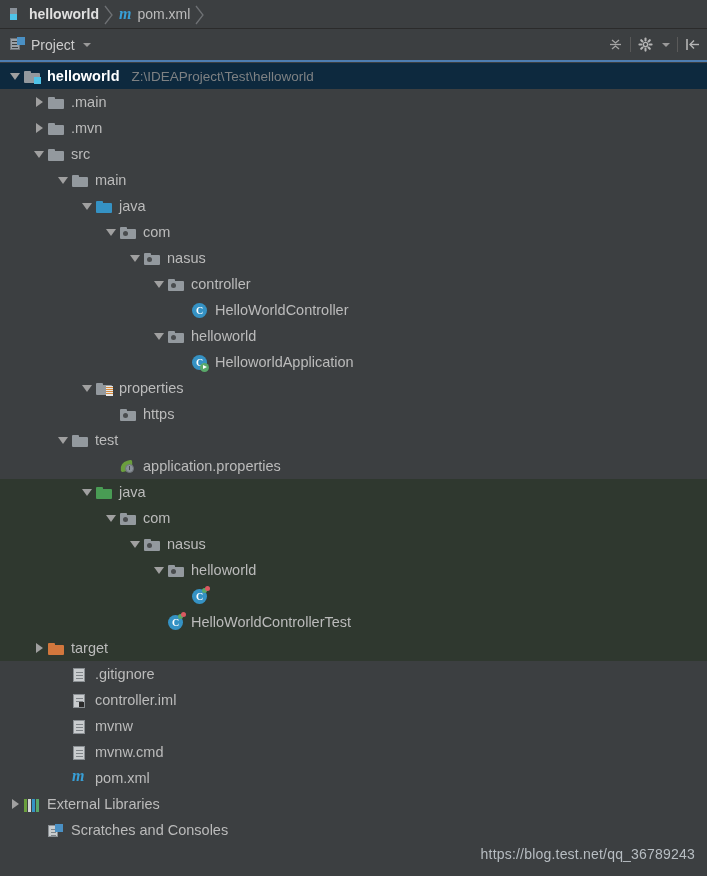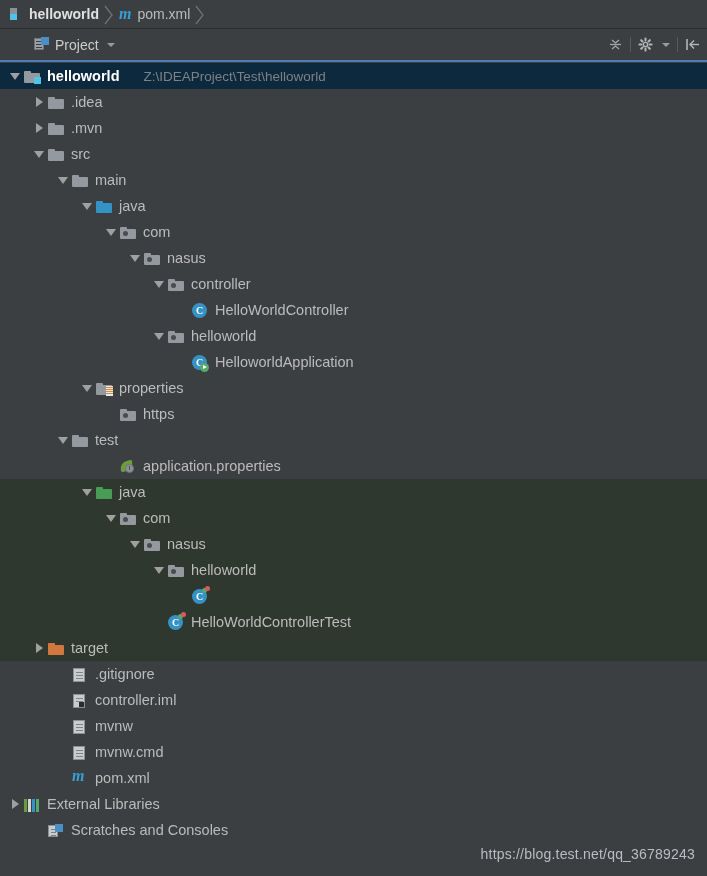--- a/index.html
+++ b/index.html
@@ -64,21 +64,21 @@
   
   .tool-header {
     height:33px;
     background:#3C3F41;
     display:flex;
     align-items:center;
     justify-content:space-between;
     border-bottom:2px solid #4E7EB2;
     padding:0 6px 0 10px;
   }
-  .tool-header-left { display:flex; align-items:center; gap:6px;margin-left:24px; }
+  .tool-header-left { display:flex; align-items:center; gap:6px; }
   .tool-title { font-size:14px; color:#CCCCCC; }
   .proj-icon {
     width:15px;height:15px;position:relative;display:inline-block;
   }
   .proj-icon .base {
     position:absolute;left:0;top:1px;width:10px;height:12px;
     background:#9AA0A6;border:1px solid #6E7378;
   }
   .proj-icon .ln {
     position:absolute;background:#3C3F41;left:2px;width:6px;height:1px;
@@ -125,21 +125,21 @@
   .arrow-d {
     width:0;height:0;
     border-left:5px solid transparent;
     border-right:5px solid transparent;
     border-top:7px solid #A0A0A0;
   }
   .ico { width:17px; flex:0 0 17px; margin-right:6px; position:relative; height:17px; }
   .lbl { color:#BBBBBB; }
   .lbl.root { color:#FFFFFF; font-weight:bold; }
   .lbl.dir { color:#BBBBBB; }
-  .path { color:#7E8183; font-size:13.5px; margin-left:24px; font-weight:normal; }
+  .path { color:#7E8183; font-size:13.5px; margin-left:12px; font-weight:normal; }
 
   
   .fld { position:absolute; left:0; top:3px; width:16px; height:12px; }
   .fld .tab { position:absolute; left:0; top:0; width:7px; height:3px; background:#93999E; border-radius:1px 1px 0 0;}
   .fld .body { position:absolute; left:0; top:2px; width:16px; height:10px; background:#93999E; border-radius:1px; }
   
   .fld.blue .tab, .fld.blue .body { background:#3592C4; }
   
   .fld.green .tab, .fld.green .body { background:#499C54; }
   
@@ -319,21 +319,21 @@
       <span style="width:30px;flex:0 0 30px"></span>
       <span class="arrow-slot">
         <span class="arrow-r"></span>
       </span>
       <span class="ico">
         <span class="fld">
           <span class="tab"></span>
           <span class="body"></span>
         </span>
       </span>
-      <span class="lbl dir">.idea</span>
+      <span class="lbl dir">.main</span>
     </div>
     <div class="row">
       <span style="width:30px;flex:0 0 30px"></span>
       <span class="arrow-slot">
         <span class="arrow-r"></span>
       </span>
       <span class="ico">
         <span class="fld">
           <span class="tab"></span>
           <span class="body"></span>

